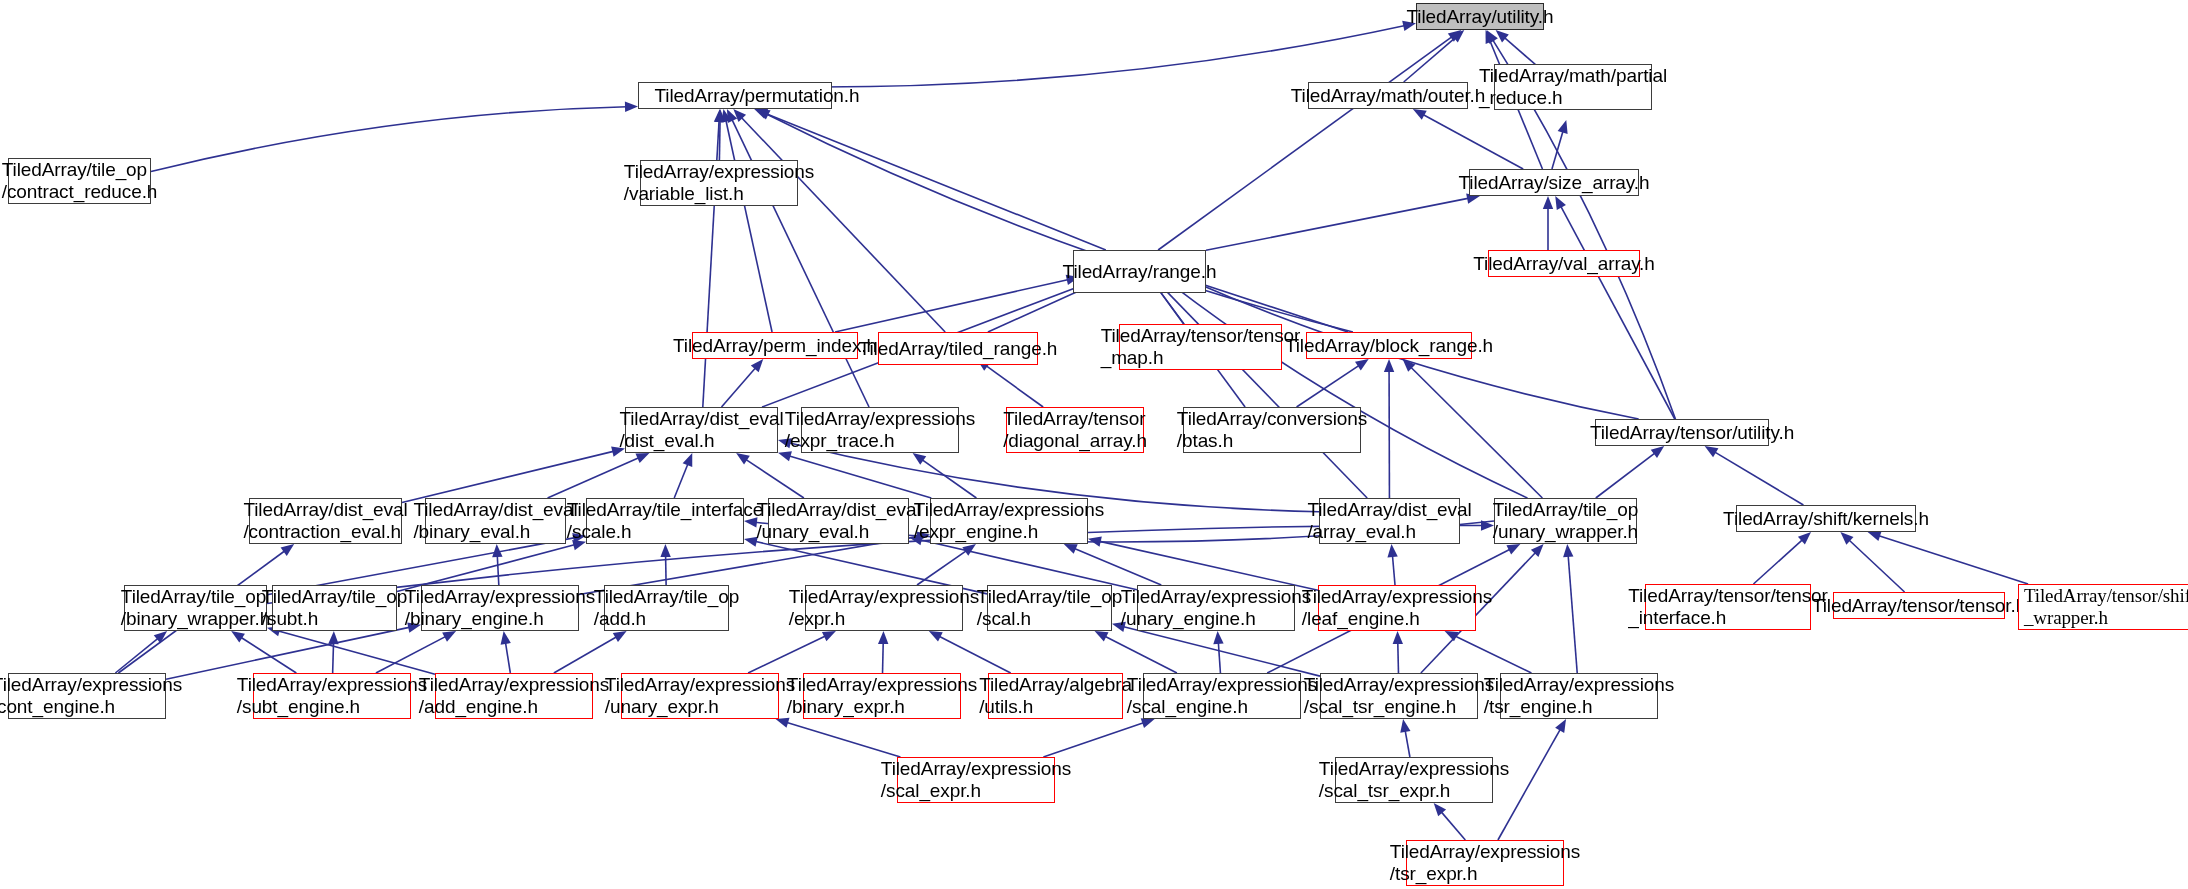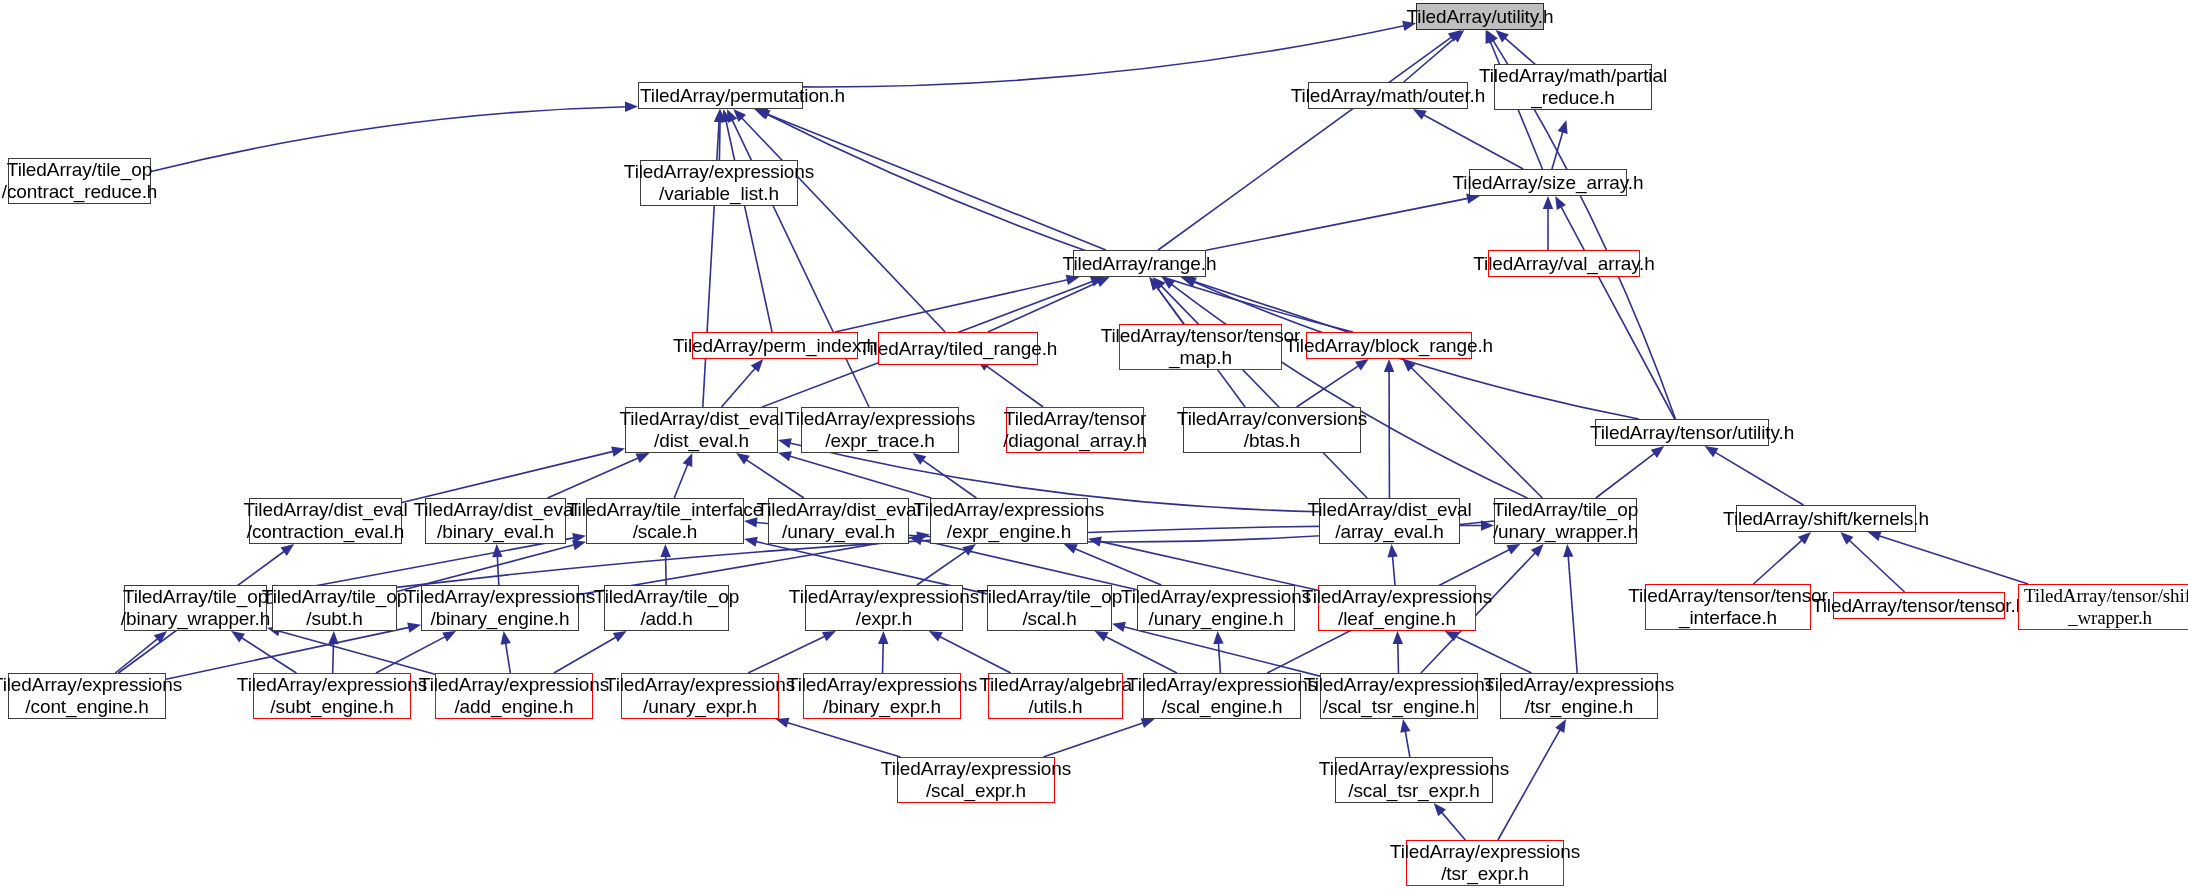--- a/index.html
+++ b/index.html
@@ -23,21 +23,20 @@
     height: 889px;
   }
   .node {
     position: absolute;
     box-sizing: border-box;
     background: #ffffff;
     border: 1.4px solid #3d3d3d;
     display: flex;
     align-items: center;
     justify-content: center;
-    text-align: center;
     color: #000000;
     font-size: 19px;
     line-height: 22px;
     white-space: pre;
     letter-spacing: -0.1px;
     z-index: 5;
   }
   .node.red {
     border-color: #ff0000;
   }
@@ -222,30 +221,30 @@
       <polygon points="1154.642857142857,719 1144.020657051089,728.1218893443432 1140.6599609768573,718.279850841236" class="arrowhead"></polygon>
       <path d="M1409.892857142857,757 L1405.0408398804632,729.8287033305933" class="edge"></path>
       <polygon points="1403.107142857143,719 1410.5114445500744,730.8834471614953 1400.2733977647863,732.7116698017253" class="arrowhead"></polygon>
       <path d="M1465.3253012048192,840 L1440.8251066112634,811.3589274469698" class="edge"></path>
       <polygon points="1433.6746987951808,803 1446.0766737345732,809.4985396515434 1438.1736877847109,816.2589252231124" class="arrowhead"></polygon>
       <path d="M1497.9461077844312,840 L1560.6582935756162,728.5857975837456" class="edge"></path>
       <polygon points="1566.0538922155688,719 1564.208743589759,732.879316501495 1555.1458076923998,727.7780232419035" class="arrowhead"></polygon>
     </svg>
   <div id="node-layer">
       <div class="node root" style="left: 1416px; top: 3px; width: 128px; height: 27px;">TiledArray/utility.h</div>
-      <div class="node" style="left: 638px; top: 82px; width: 165px; height: 27px; padding-left: 44px;">TiledArray/permutation.h</div>
+      <div class="node" style="left: 638px; top: 82px; width: 194px; height: 27px; padding-left: 44px;">TiledArray/permutation.h</div>
       <div class="node" style="left: 1308px; top: 82px; width: 160px; height: 27px;">TiledArray/math/outer.h</div>
       <div class="node" style="left: 1494px; top: 64px; width: 158px; height: 46px;">TiledArray/math/partial
 _reduce.h</div>
       <div class="node" style="left: 8px; top: 158px; width: 143px; height: 46px;">TiledArray/tile_op
 /contract_reduce.h</div>
       <div class="node" style="left: 640px; top: 160px; width: 158px; height: 46px;">TiledArray/expressions
 /variable_list.h</div>
-      <div class="node" style="left: 1469px; top: 169px; width: 158px; height: 27px;">TiledArray/size_array.h</div>
-      <div class="node" style="left: 1073px; top: 250px; width: 133px; height: 27px;">TiledArray/range.h</div>
+      <div class="node" style="left: 1469px; top: 169px; width: 170px; height: 27px;">TiledArray/size_array.h</div>
+      <div class="node" style="left: 1073px; top: 250px; width: 133px; height: 43px;">TiledArray/range.h</div>
       <div class="node red" style="left: 1472px; top: 250px; width: 152px; height: 27px; margin-left: 16px;">TiledArray/val_array.h</div>
       <div class="node red" style="left: 692px; top: 332px; width: 166px; height: 27px;">TiledArray/perm_index.h</div>
       <div class="node red" style="left: 878px; top: 332px; width: 160px; height: 33px;">TiledArray/tiled_range.h</div>
       <div class="node red" style="left: 1119px; top: 324px; width: 163px; height: 46px;">TiledArray/tensor/tensor
 _map.h</div>
       <div class="node red" style="left: 1306px; top: 332px; width: 166px; height: 27px;">TiledArray/block_range.h</div>
       <div class="node" style="left: 1595px; top: 419px; width: 174px; height: 27px; padding-left: 20px;">TiledArray/tensor/utility.h</div>
       <div class="node" style="left: 625px; top: 407px; width: 153px; height: 46px;">TiledArray/dist_eval
 /dist_eval.h</div>
       <div class="node" style="left: 801px; top: 407px; width: 158px; height: 46px;">TiledArray/expressions

